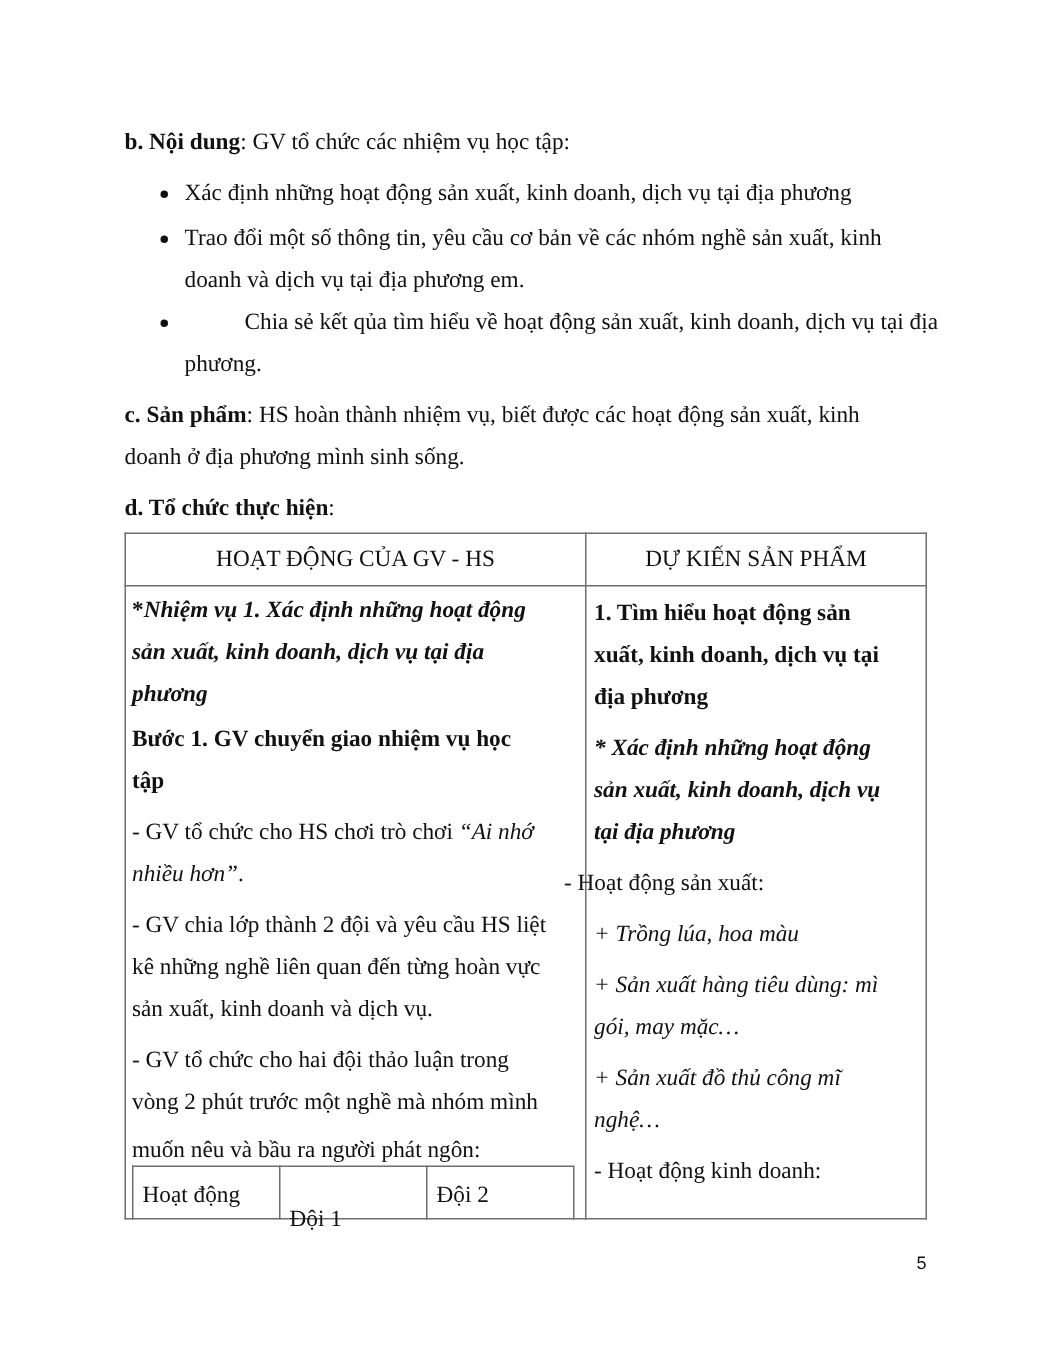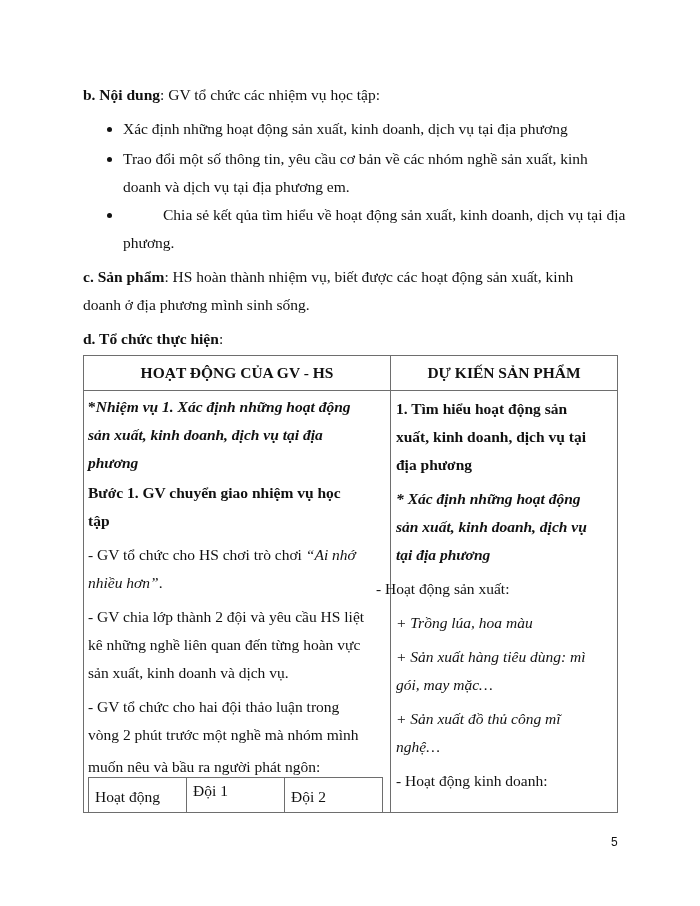--- a/index.html
+++ b/index.html
@@ -9,21 +9,21 @@
     }
     .page { position: absolute; left: 0; top: 0; width: 700px; height: 906px; }
     .line { position: absolute; white-space: nowrap; line-height: 20px; }
     .b { font-weight: bold; }
     .i { font-style: italic; }
     .u { }
     .bullet {
       position: absolute; width: 5px; height: 5px; border-radius: 50%; background: #111;
     }
     .tbl-line { position: absolute; background: #6e6e6e; }
-    .hdr { position: absolute; font-weight: bold; text-align: center; white-space: nowrap; line-height: 20px; }
+    .hdr { position: absolute; font-weight: normal; text-align: center; white-space: nowrap; line-height: 20px; }
     .pnum { position: absolute; font-family: "Liberation Sans", sans-serif; font-size: 12px; }
   </style>
 </head>
 <body>
 
 <div class="page">
 
   <div class="line" style="left:83px; top:85px;">
     <span class="b">b. Nội dung</span><span>: GV tổ chức các nhiệm vụ học tập:</span>
   </div>
@@ -86,21 +86,21 @@
       <div class="line" style="left:88px; top:725px;">vòng 2 phút trước một nghề mà nhóm mình</div>
       <div class="line" style="left:88px; top:757px;">muốn nêu và bầu ra người phát ngôn:</div>
 
       <div>
         <div class="tbl-line" style="left:88px; top:777px; width:294px; height:1px;"></div>
         <div class="tbl-line" style="left:88px; top:777px; width:1px; height:36px;"></div>
         <div class="tbl-line" style="left:186px; top:777px; width:1px; height:36px;"></div>
         <div class="tbl-line" style="left:284px; top:777px; width:1px; height:36px;"></div>
         <div class="tbl-line" style="left:382px; top:777px; width:1px; height:36px;"></div>
         <div class="line" style="left:95px; top:787px;">Hoạt động</div>
-        <div class="line" style="left:193px; top:781px;">Đội 1</div>
+        <div class="line" style="left:193px; top:803px;">Đội 1</div>
         <div class="line" style="left:291px; top:787px;">Đội 2</div>
       </div>
     </div>
 
     <div>
       <div class="line b" style="left:396px; top:399px;">
         <span>1</span><span>. Tìm hiểu hoạt động sản</span>
       </div>
       <div class="line b" style="left:396px; top:427px;">xuất, kinh doanh, dịch vụ tại</div>
       <div class="line b" style="left:396px; top:455px;">địa phương</div>

